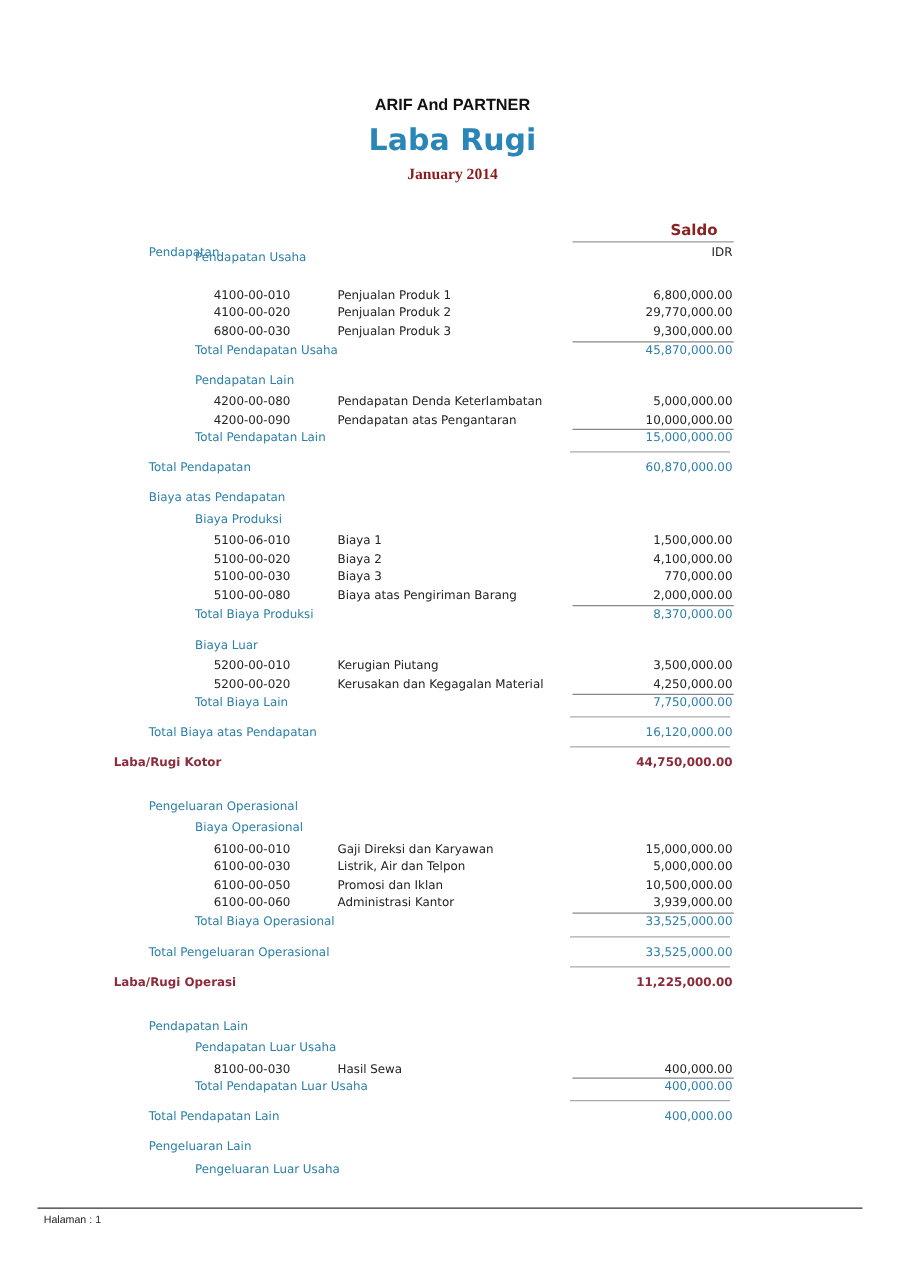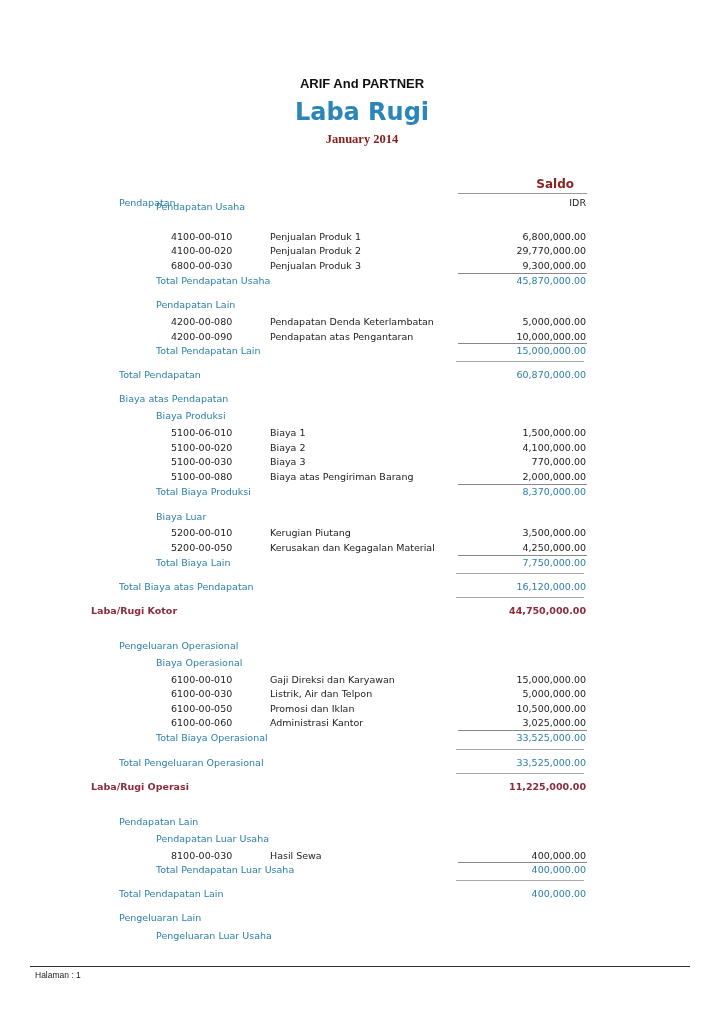--- a/index.html
+++ b/index.html
@@ -120,21 +120,21 @@
 
 <div class="row" style="top:510px">
   <span class="lbl l1 blue">Biaya Luar</span>
 </div>
 <div class="row" style="top:526px">
   <span class="code">5200-00-010</span>
   <span class="name">Kerugian Piutang</span>
   <span class="val plain">3,500,000.00</span>
 </div>
 <div class="row" style="top:541px">
-  <span class="code">5200-00-050</span>
+  <span class="code">5200-00-020</span>
   <span class="name">Kerusakan dan Kegagalan Material</span>
   <span class="val plain">4,250,000.00</span>
 </div>
 <div class="row line-above" style="top:556px">
   <span class="lbl l1 blue">Total Biaya Lain</span>
   <span class="val blue">7,750,000.00</span>
 </div>
 <div class="row dline-above" style="top:580px">
   <span class="lbl l0 blue">Total Biaya atas Pendapatan</span>
   <span class="val blue">16,120,000.00</span>
@@ -161,21 +161,21 @@
   <span class="val plain">5,000,000.00</span>
 </div>
 <div class="row" style="top:702px">
   <span class="code">6100-00-050</span>
   <span class="name">Promosi dan Iklan</span>
   <span class="val plain">10,500,000.00</span>
 </div>
 <div class="row" style="top:716px">
   <span class="code">6100-00-060</span>
   <span class="name">Administrasi Kantor</span>
-  <span class="val plain">3,025,000.00</span>
+  <span class="val plain">3,939,000.00</span>
 </div>
 <div class="row line-above" style="top:731px">
   <span class="lbl l1 blue">Total Biaya Operasional</span>
   <span class="val blue">33,525,000.00</span>
 </div>
 <div class="row dline-above" style="top:756px">
   <span class="lbl l0 blue">Total Pengeluaran Operasional</span>
   <span class="val blue">33,525,000.00</span>
 </div>
 <div class="row dline-above" style="top:780px">

